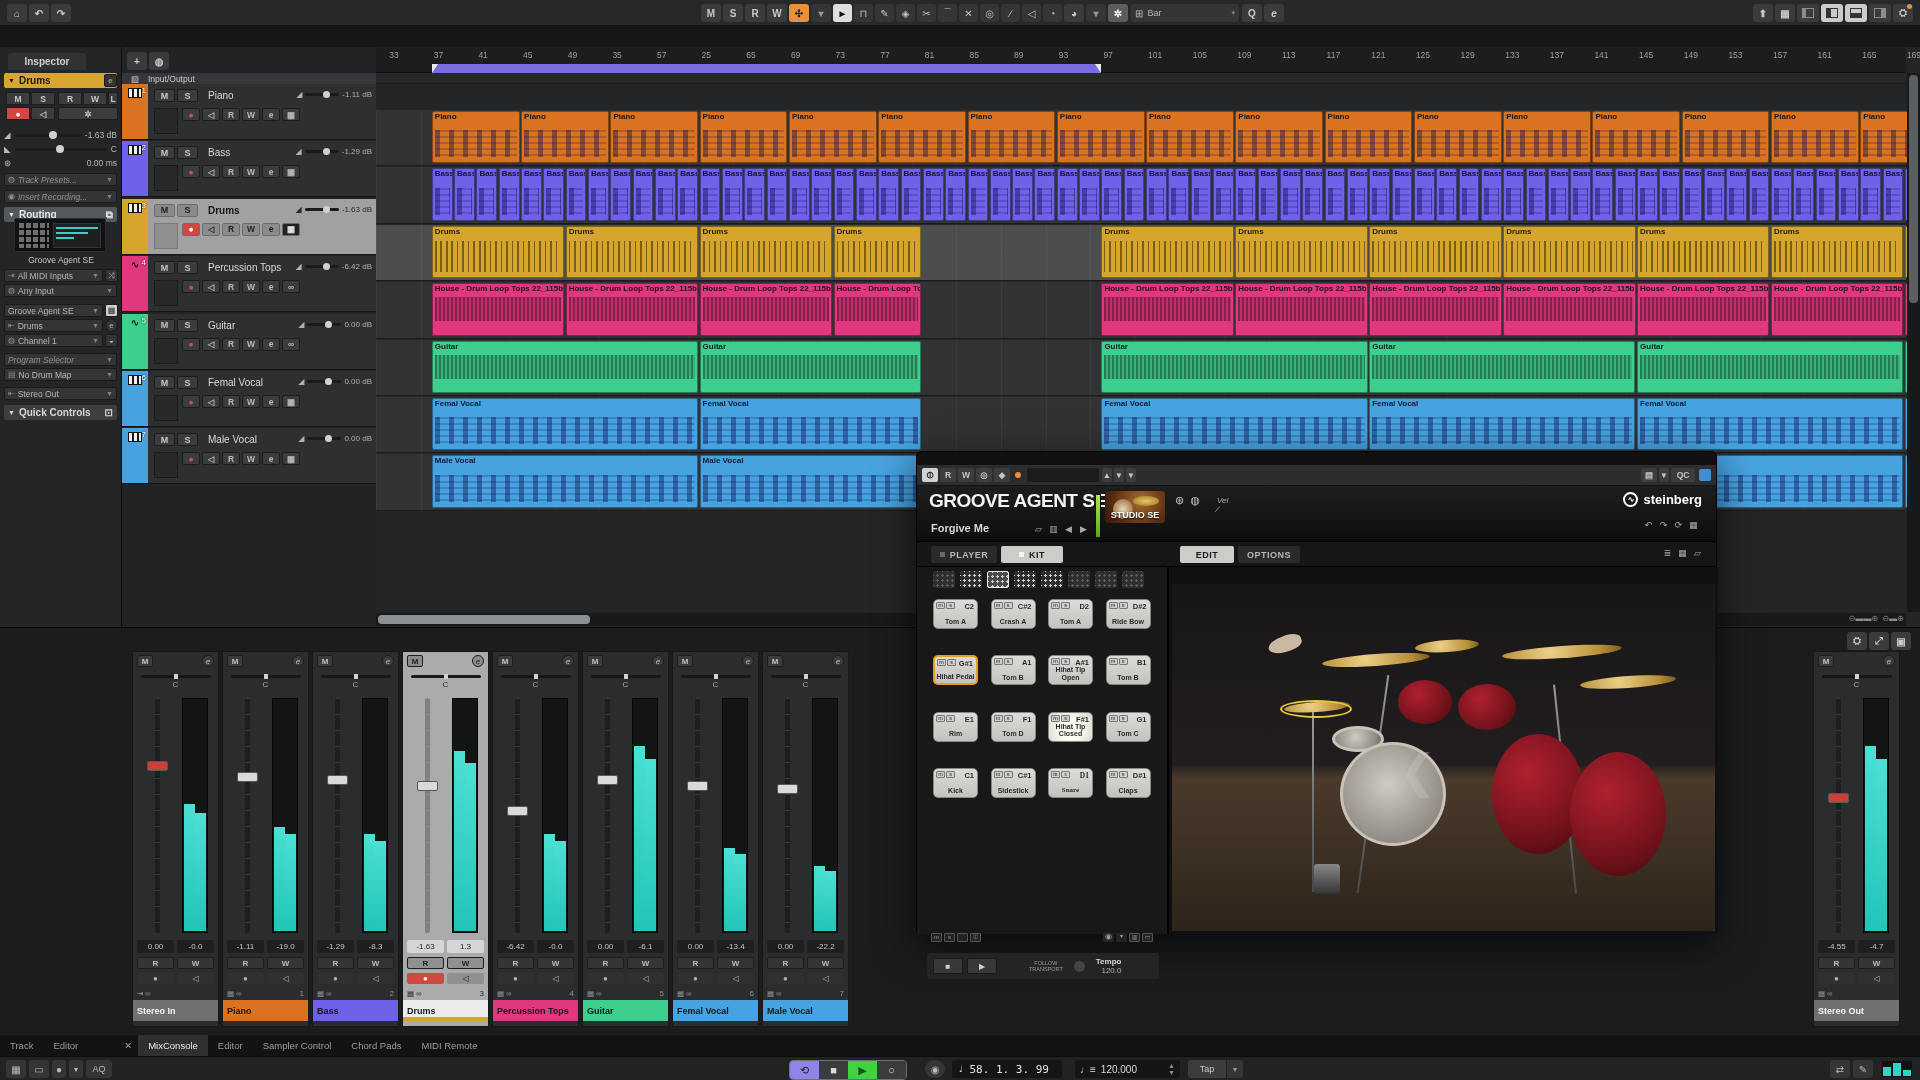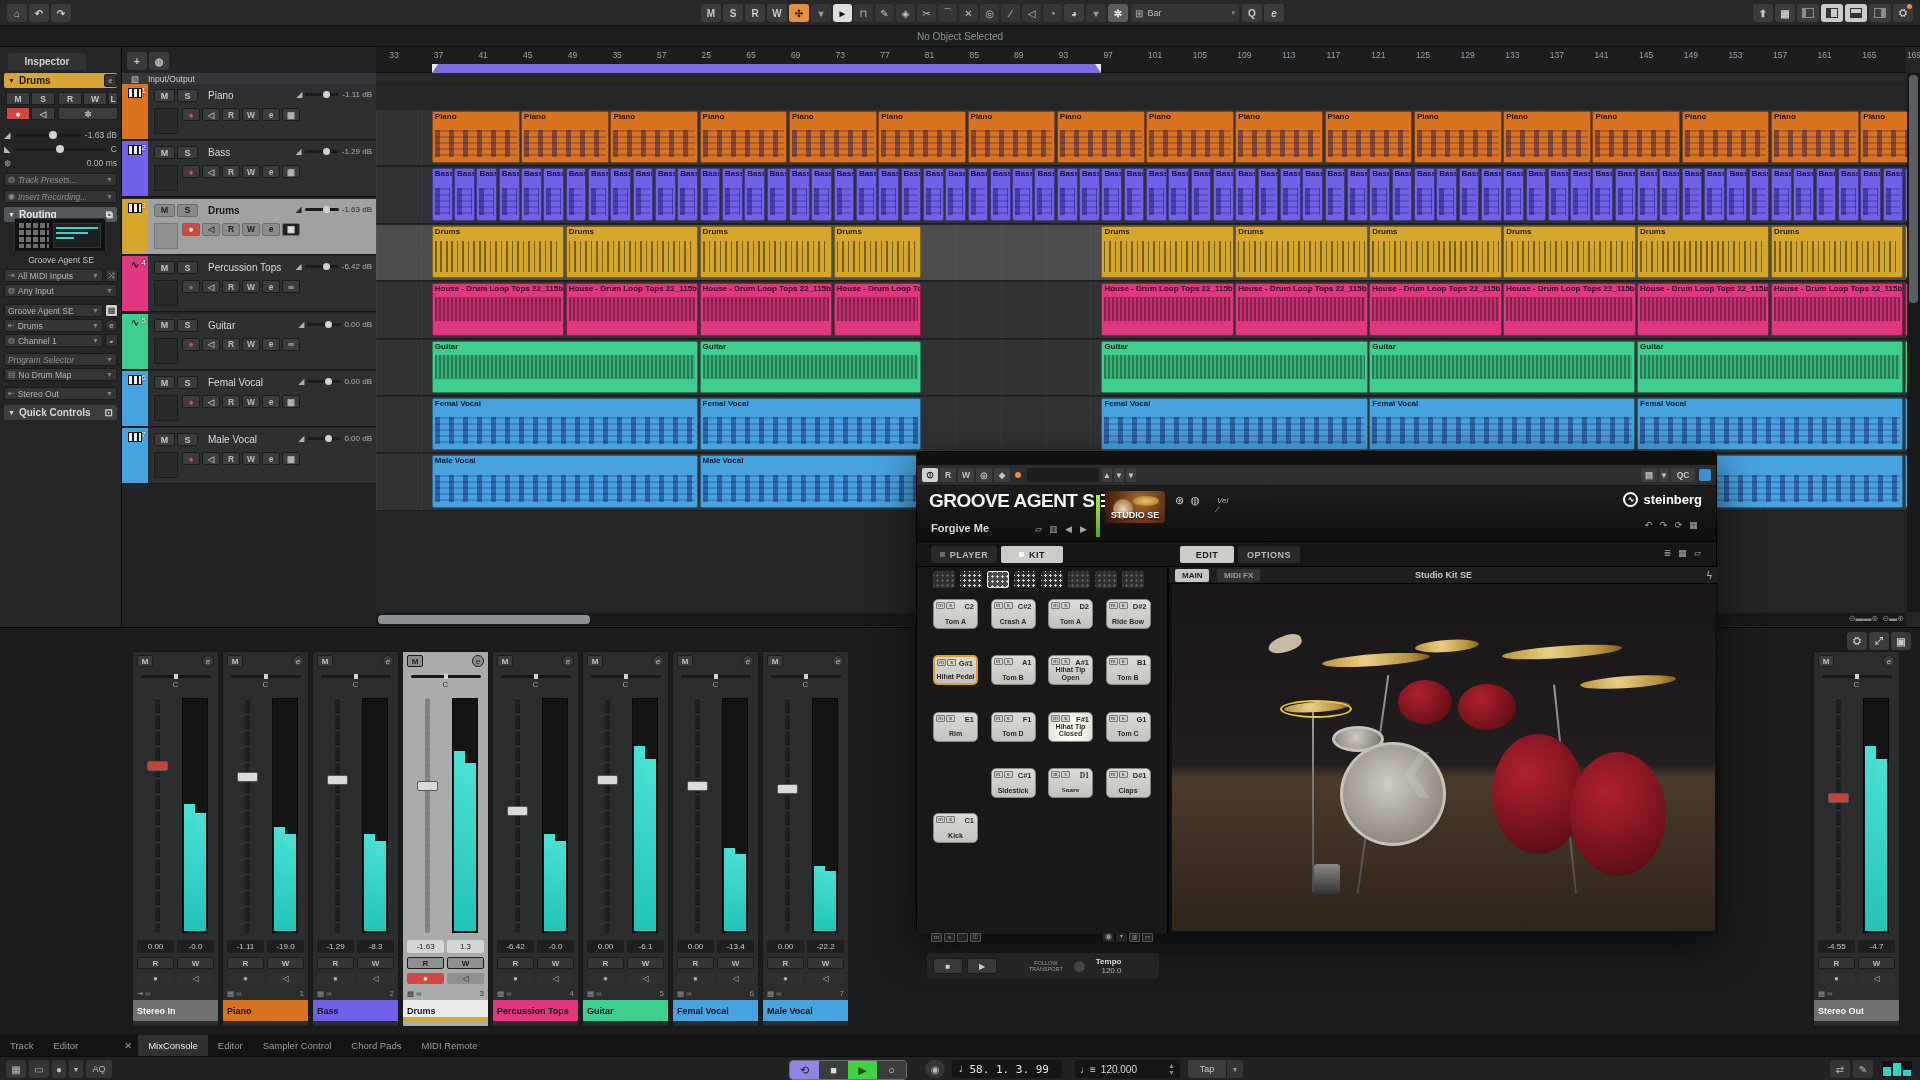--- a/index.html
+++ b/index.html
@@ -284,21 +284,20 @@
         </div>
       <div class="zone">
           <i>
             <b style="right:0;top:0;width:4px;height:8px"></b>
           </i>
         </div>
       <div class="tbtn" style="position:relative">⛭<b style="position:absolute;right:1px;top:0;width:5px;height:5px;border-radius:50%;background:#e8913a"></b></div>
     </div>
   </div>
 
-  <div id="infoline">No Object Selected</div>
 
   <div id="inspector">
     <div id="insp-tab">Inspector</div>
     <div class="ihdr" style="top:26px;background:#d8a532;color:#1a1a1a">
       <span style="margin-right:4px;font-size:7px">▼</span>
       <span>Drums</span>
     </div>
     <div class="sq" style="right:4px;top:27px">e</div>
     <div class="ibtn" style="position:absolute;left:6px;top:45px">M</div>
     <div class="ibtn" style="position:absolute;left:31px;top:45px">S</div>
@@ -1567,21 +1566,21 @@
             <div class="pname">Hihat Tip Closed</div>
           </div>
           <div class="pad" style="left: 188.5px; top: 144.8px;">
             <div class="pms">
               <i>m</i>
               <i>s</i>
             </div>
             <div class="note">G1</div>
             <div class="pname">Tom C</div>
           </div>
-          <div class="pad" style="left: 16px; top: 201.2px; margin-top: 45px;">
+          <div class="pad" style="left: 16px; top: 201.2px;">
             <div class="pms">
               <i>m</i>
               <i>s</i>
             </div>
             <div class="note">C1</div>
             <div class="pname">Kick</div>
           </div>
           <div class="pad" style="left: 73.5px; top: 201.2px;">
             <div class="pms">
               <i>m</i>
@@ -1624,26 +1623,20 @@
         <div class="gtb">▶</div>
         <div id="follow"><span>FOLLOW</span><br><span>TRANSPORT</span></div>
         <div id="gaknob"></div>
         <div id="gatempo">
           <div class="tl">Tempo</div>
           <div class="tv">120.0</div>
         </div>
       </div>
     </div>
     <div id="pg-rightp">
-      <div id="mainrow">
-        <div class="smalltab" style="left:6px;background:#c8c6c2;color:#1a1a1a">MAIN</div>
-        <div class="smalltab" style="left:48px;background:#323232;color:#9a9a9a">MIDI FX</div>
-        <div id="kitname">Studio Kit SE</div>
-        <span style="position:absolute;right:6px;top:3px;color:#b0b0b0">ϟ</span>
-      </div>
       <div id="kitimg">
         <div class="stand" style="left:140px;top:128px;height:180px"></div>
         <div class="stand" style="left:200px;top:90px;height:220px;transform:rotate(8deg)"></div>
         <div class="stand" style="left:392px;top:100px;height:210px;transform:rotate(-6deg)"></div>
         <div class="cym" style="left:150px;top:70px;width:108px"></div>
         <div class="cym" style="left:243px;top:56px;width:64px"></div>
         <div class="cym" style="left:330px;top:62px;width:120px"></div>
         <div class="cym" style="left:408px;top:92px;width:96px"></div>
         <div class="cym" style="left:112px;top:118px;width:66px;height:10px"></div>
         <div id="hihatsel"></div>

